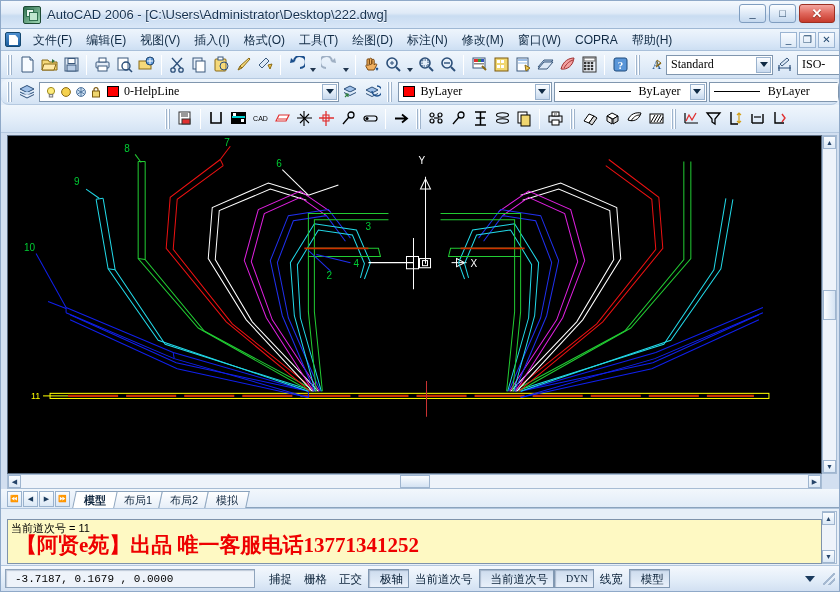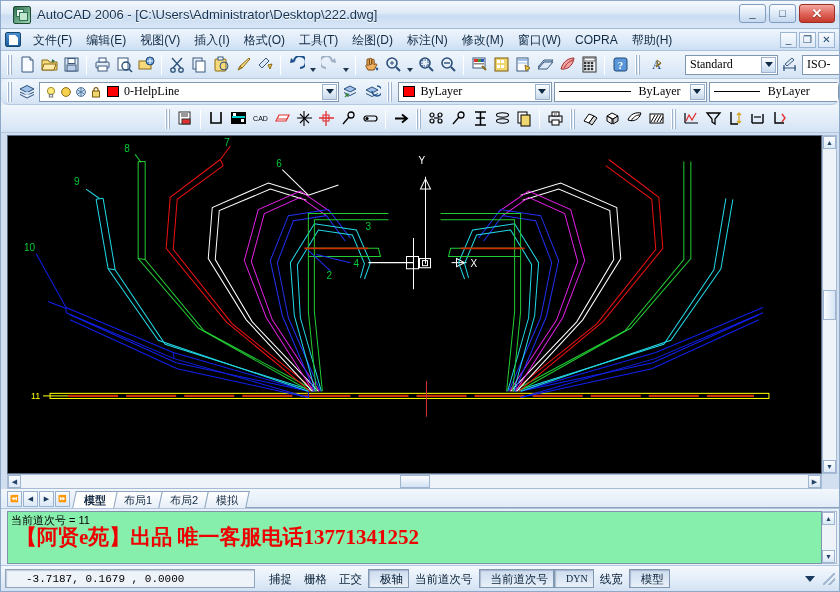--- a/index.html
+++ b/index.html
@@ -16,21 +16,21 @@
     border: 1px solid #8fa9c8;
     display: flex; flex-direction: column;
   }
 
   
   .titlebar {
     height: 28px; flex: 0 0 28px;
     background: linear-gradient(to bottom, #f3f8fd 0%, #dfeaf7 45%, #c9dcf1 55%, #d9e7f7 100%);
     border-bottom: 1px solid #9fb8d4;
     display: flex; align-items: center;
-    padding: 0 2px 0 12px;
+    padding: 0 2px 0 22px;
     position: relative;
   }
   .app-icon {
     width: 18px; height: 18px; flex: 0 0 18px;
     background: linear-gradient(135deg,#2f6f4f,#9fd8b5);
     border: 1px solid #1c4a34;
     border-radius: 2px;
     position: relative; margin-right: 6px;
   }
   .app-icon::before {
@@ -139,21 +139,21 @@
   .combo .cbtn {
     position: absolute; right: 1px; top: 1px; width: 15px; height: 16px;
     background: linear-gradient(to bottom,#fcfdff,#dde9f6 60%,#c8d9ee);
     border: 1px solid #9ab2cd;
     display: flex; align-items: center; justify-content: center;
   }
   .combo .cbtn i {
     width: 0; height: 0; border-left: 4px solid transparent;
     border-right: 4px solid transparent; border-top: 5px solid #102a44;
   }
-  .combo-style { width: 118px; margin-left: 19px; }
+  .combo-style { width: 118px; margin-left: 0; }
   .combo-dim { width: 46px; margin-left: 2px; border-right: none; }
   .layer-combo { width: 314px; margin-left: 1px; }
   .color-combo { width: 160px; margin-left: 2px; }
   .lt-combo { width: 160px; margin-left: 2px; }
   .lw-combo { width: 136px; margin-left: 2px; }
 
   .swatch {
     width: 12px; height: 11px; border: 1px solid #000; margin-right: 5px; flex: 0 0 12px;
   }
   .lt-line {
@@ -224,23 +224,24 @@
   }
   .tabs-rest { flex: 1 1 auto; border-bottom: 1px solid #8ba3bd; height: 17px; }
 
   
   .cmdwrap {
     flex: 0 0 56px; height: 56px; position: relative;
     background: #e7eff8; padding: 2px 2px 1px 6px;
     display: flex;
   }
   .cmd {
-    flex: 1 1 auto; background: #86efac; border: 1px solid #7f93ab;
+    flex: 1 1 auto; background: #fef9c3; border: 1px solid #7f93ab;
     position: relative; overflow: hidden;
     font-family: "Liberation Sans", sans-serif;
+    margin-top: 8px;
   }
   .cmd-line {
     font-size: 11px; color: #000; padding-left: 3px; line-height: 15px;
     white-space: nowrap;
   }
   .cmd-line.l1 { padding-top: 1px; }
   .watermark {
     position: absolute; left: 8px; top: 11px;
     font-family: "Liberation Serif", serif;
     font-size: 21px; font-weight: bold; color: #ee0000;
@@ -257,21 +258,21 @@
   .statusbar {
     flex: 0 0 26px; height: 26px;
     background: linear-gradient(to bottom,#f4f8fd,#e1ecf8 60%,#d2e0f2);
     border-top: 1px solid #b3c7df;
     display: flex; align-items: center; padding: 0 4px;
   }
   .coords {
     width: 250px; height: 19px; border: 1px solid #8fa4bc;
     background: #eef3fa; font-family: "Liberation Mono", monospace;
     font-size: 11px; color: #000; display: flex; align-items: center;
-    padding-left: 20px; margin-right: 8px; flex: 0 0 250px;
+    padding-left: 9px; margin-right: 8px; flex: 0 0 250px;
     box-shadow: inset 1px 1px 1px rgba(120,140,165,.4);
   }
   .sbtn {
     font-size: 11.5px; color: #0a2138; padding: 1px 5px; height: 19px;
     display: flex; align-items: center; border: 1px solid transparent;
     white-space: nowrap; line-height: 16px;
   }
   .sbtn.pressed {
     border: 1px solid #8198b2;
     background: linear-gradient(to bottom,#cddcee,#e8f0fa);

